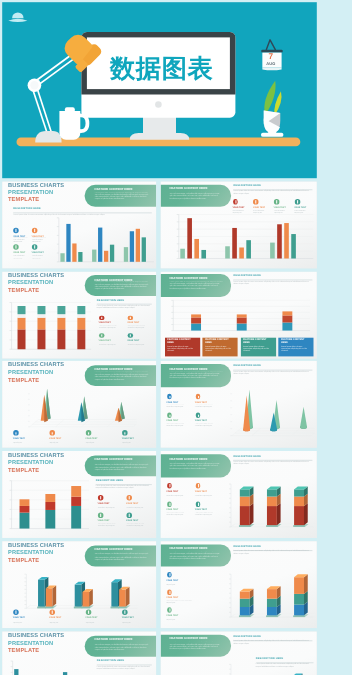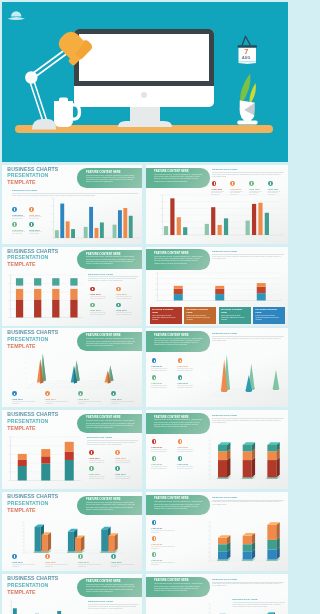--- a/index.html
+++ b/index.html
@@ -123,20 +123,21 @@
         <path d="M241.8 114.2 h7.3 v5 h-7.3 z" fill="#fdfefe"></path>
         <rect x="235.3" y="118.6" width="20.3" height="3.8" rx="1.7" fill="#fdfefe"></rect>
       </g>
 
       <g transform="translate(5,5)">
         <path d="M4 9.5 a5.2 5.2 0 0 1 10.4 0 z" fill="#c3ecf3"></path>
         <path d="M0.5 11.8 q8.7 -3.4 17.4 0 q-8.7 2.6 -17.4 0 z" fill="#c3ecf3"></path>
       </g>
     </svg>
 
+    <div class="hero-title">数据图表</div>
     <div class="cal-day">7</div>
     <div class="cal-mon">AUG</div>
   </div>
 
   <div class="deck" id="deck">
       <div class="row">
         <div class="slide l">
           <div class="slide-bg"></div>
           <div class="s-title">
             <div class="l1">BUSINESS CHARTS</div>

